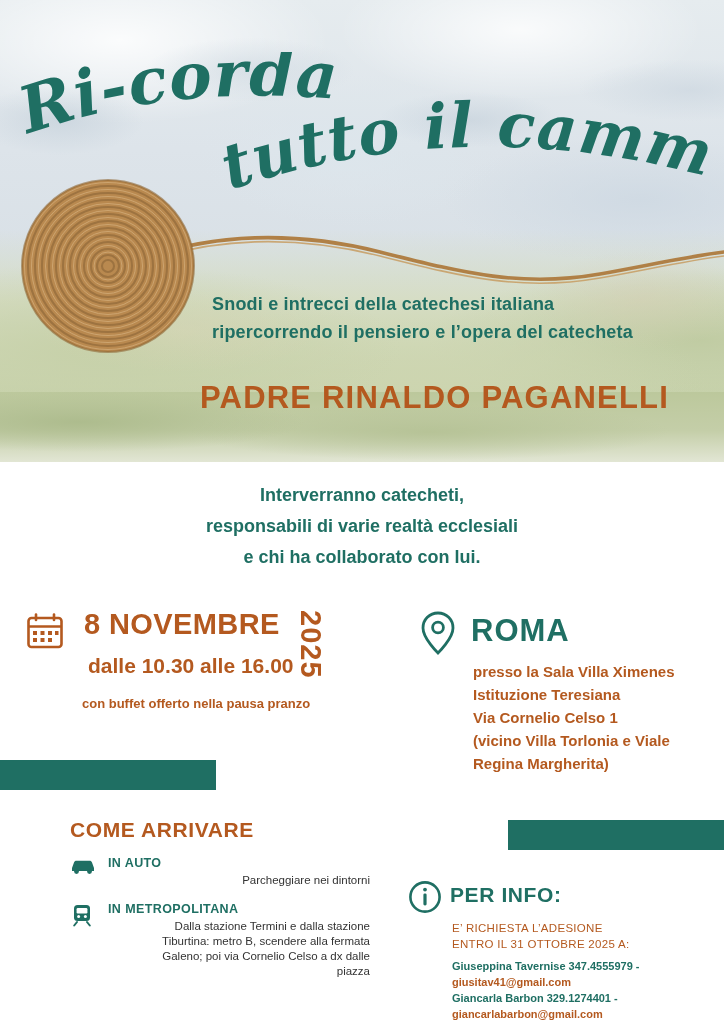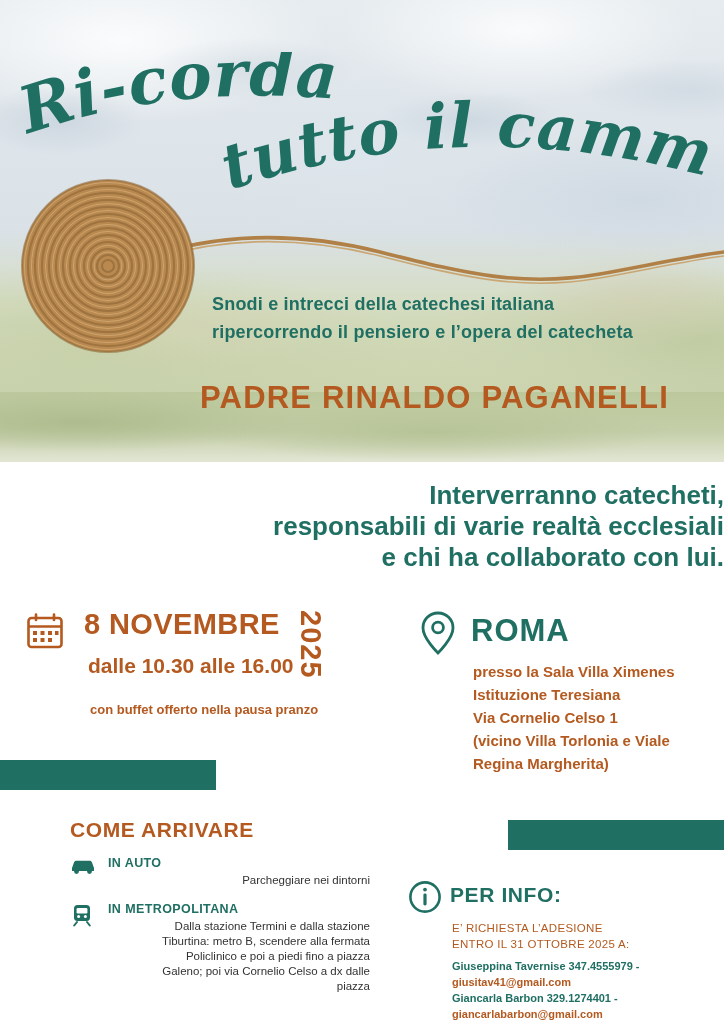--- a/index.html
+++ b/index.html
@@ -88,23 +88,23 @@
     color: #b4591f;
     font-size: 31px;
     letter-spacing: 1.2px;
     font-weight: 700;
     margin-top: 8px;
   }
 
   
   .intro {
     position: absolute; left: 0; top: 480px; width: 724px;
-    text-align: right;
+    text-align: center;
     color: #1f6f63;
-    font-size: 26px;
+    font-size: 18px;
     line-height: 31px;
     font-weight: 700;
   }
 
   
   .date-block { position: absolute; left: 22px; top: 600px; width: 360px; }
   .cal-icon { position: absolute; left: 4px; top: 12px; }
   .date-main {
     position: absolute; left: 62px; top: 8px;
     color: #b4591f; font-size: 29px; font-weight: 700; letter-spacing: 0.4px;
@@ -115,24 +115,23 @@
     color: #b4591f; font-size: 29px; font-weight: 700;
     transform: rotate(90deg); transform-origin: left top;
     letter-spacing: 1px;
   }
   .date-hours {
     position: absolute; left: 66px; top: 54px;
     color: #b4591f; font-size: 21px; font-weight: 700;
     white-space: nowrap;
   }
   .date-buffet {
-    position: absolute; left: 60px; top: 102px;
+    position: absolute; left: 60px; top: 96px;
     color: #b4591f; font-size: 13px; font-weight: 700;
     white-space: nowrap;
-    margin-left: 8px;
   }
 
   .place-block { position: absolute; left: 415px; top: 600px; width: 300px; }
   .pin-icon { position: absolute; left: 5px; top: 10px; }
   .place-city {
     position: absolute; left: 56px; top: 13px;
     color: #1f6f63; font-size: 31px; font-weight: 700; letter-spacing: 1px;
   }
   .place-lines {
     position: absolute; left: 58px; top: 60px; width: 250px;
@@ -321,21 +320,20 @@
         <circle cx="8.6" cy="13.6" r="1.5" fill="#ffffff"></circle>
         <circle cx="15.4" cy="13.6" r="1.5" fill="#ffffff"></circle>
         <line x1="7" y1="19" x2="4.2" y2="22.5" stroke="#1f6f63" stroke-width="2" stroke-linecap="round"></line>
         <line x1="17" y1="19" x2="19.8" y2="22.5" stroke="#1f6f63" stroke-width="2" stroke-linecap="round"></line>
       </svg>
     </span>
     <div class="arrive-head">IN METROPOLITANA</div>
     <div class="arrive-body">
       <div>Dalla stazione Termini e dalla stazione</div>
       <div>Tiburtina: metro B, scendere alla fermata</div>
-      <div>Policlinico e poi a piedi fino a piazza</div>
       <div>Galeno; poi via Cornelio Celso a dx dalle</div>
       <div>piazza</div>
     </div>
   </div>
 </div>
 
 <div class="info">
   <span class="info-icon">
     <svg width="34" height="34" viewBox="0 0 34 34">
       <circle cx="17" cy="17" r="14.6" fill="none" stroke="#1f6f63" stroke-width="2.6"></circle>

